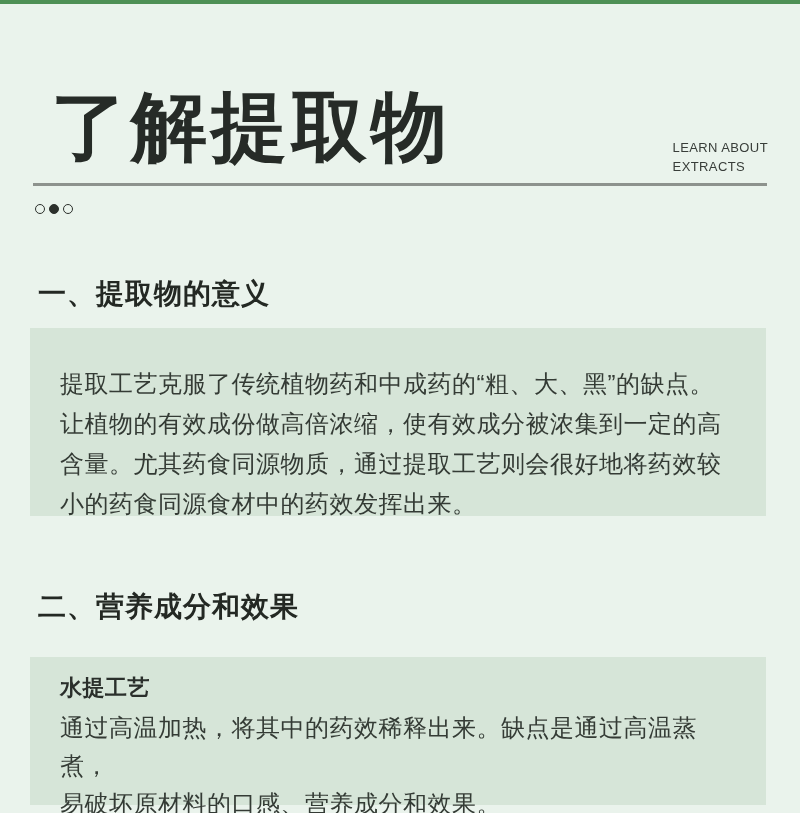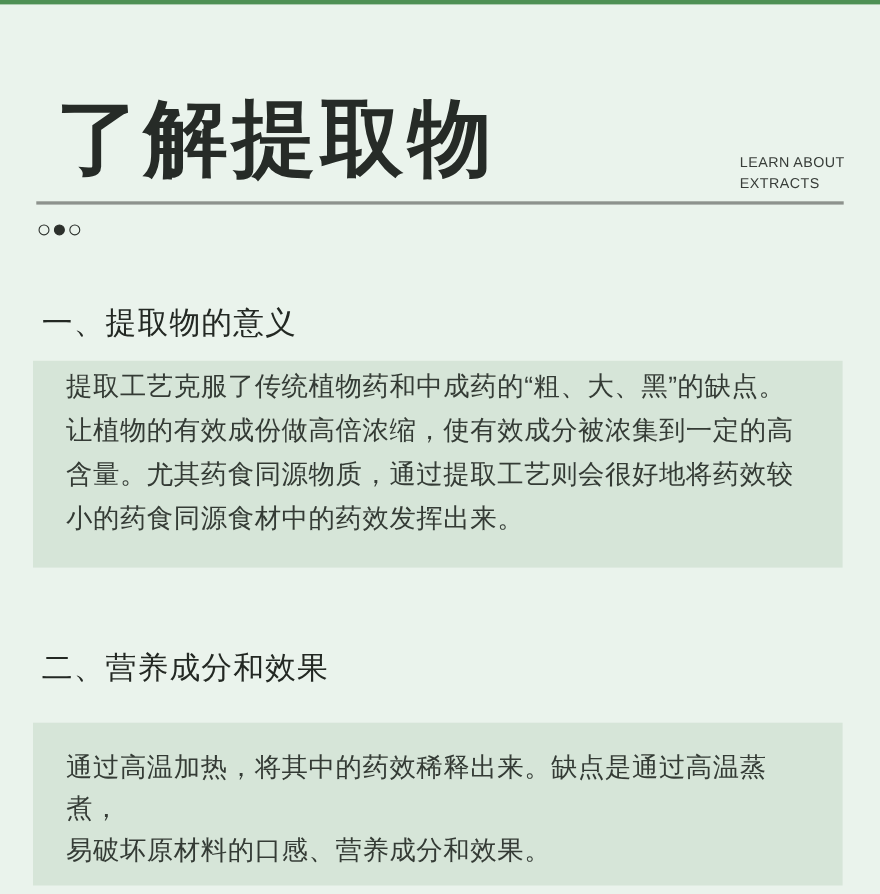--- a/index.html
+++ b/index.html
@@ -21,29 +21,29 @@
   .subtitle{
     position:absolute;right:32px;top:138px;
     font-size:13px;line-height:19px;color:#383d39;letter-spacing:.4px;
   }
   .rule{position:absolute;left:33px;right:33px;top:183px;height:3px;background:var(--rule);}
   .dots{position:absolute;left:35px;top:204px;display:flex;gap:4px;align-items:center;}
   .dot{width:10px;height:10px;border-radius:50%;border:1.6px solid #2c302c;box-sizing:border-box;background:transparent;}
   .dot.filled{background:#2c302c;}
   .section-heading{
     position:absolute;left:38px;margin:0;
-    font-size:28px;font-weight:400;color:#232823;letter-spacing:1px;white-space:nowrap;
+    font-size:28px;font-weight:700;color:#232823;letter-spacing:1px;white-space:nowrap;
   }
   .section-heading.s1{top:275px;}
   .section-heading.s2{top:588px;}
   .panel{
     position:absolute;left:30px;width:736px;box-sizing:border-box;
     background:var(--panel);color:var(--body-ink);
   }
-  .panel.p1{top:328px;height:188px;padding:4px 30px 8px;font-size:24px;line-height:40px;white-space:pre-line;letter-spacing:.5px;}
+  .panel.p1{top:328px;height:188px;padding:36px 30px 8px;font-size:24px;line-height:40px;white-space:pre-line;letter-spacing:.5px;}
   .panel.p2{top:657px;height:148px;padding:16px 30px 14px;}
   .panel .sub{font-size:22px;font-weight:bold;line-height:30px;color:#2a2f2b;letter-spacing:.5px;}
   .panel .p2-body{font-size:24px;line-height:38px;margin-top:6px;white-space:pre-line;letter-spacing:.5px;}
 </style>
 </head>
 <body>
 
 <div class="topbar"></div>
 
 <h1 class="title">了解提取物</h1>
@@ -64,15 +64,16 @@
 <h2 class="section-heading s1">一、提取物的意义</h2>
 
 <div class="panel p1">提取工艺克服了传统植物药和中成药的“粗、大、黑”的缺点。
 让植物的有效成份做高倍浓缩，使有效成分被浓集到一定的高
 含量。尤其药食同源物质，通过提取工艺则会很好地将药效较
 小的药食同源食材中的药效发挥出来。</div>
 
 <h2 class="section-heading s2">二、营养成分和效果</h2>
 
 <div class="panel p2">
+  <div class="sub">水提工艺</div>
   <div class="p2-body">通过高温加热，将其中的药效稀释出来。缺点是通过高温蒸煮，
 易破坏原材料的口感、营养成分和效果。</div>
 </div>
 
 </body></html>

